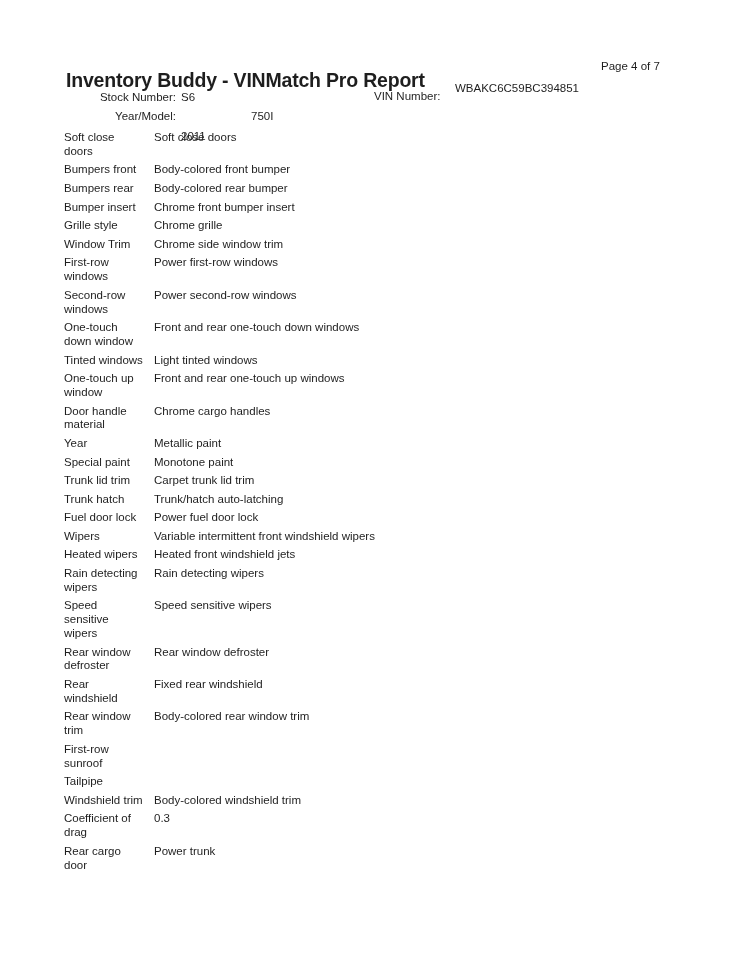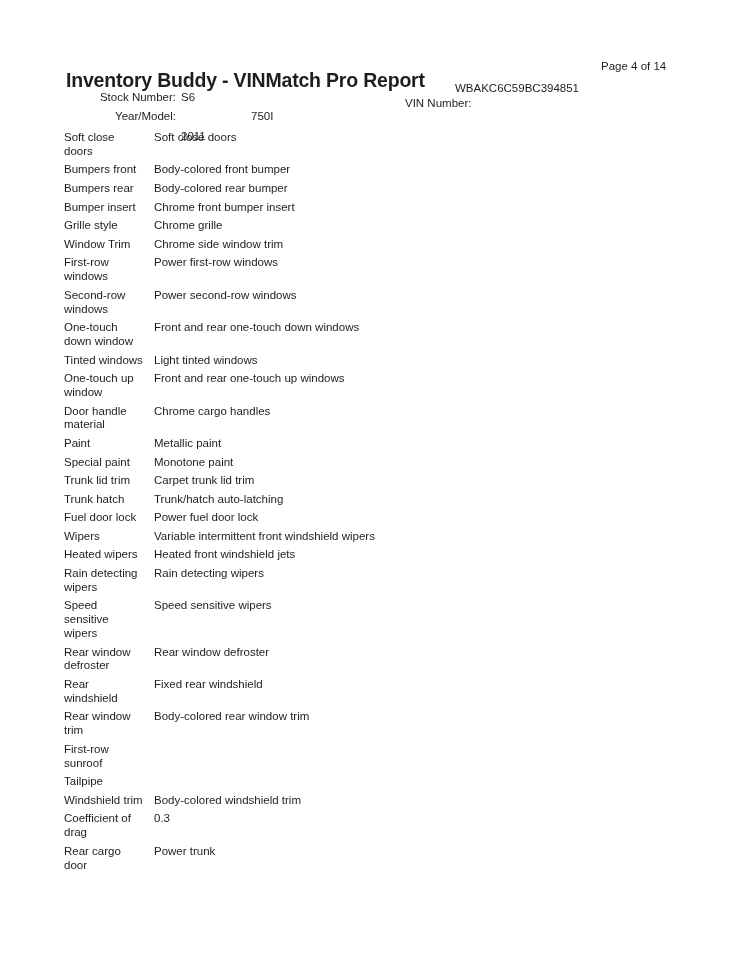--- a/index.html
+++ b/index.html
@@ -19,42 +19,42 @@
   }
   .page-indicator {
     position:absolute; left:601px; top:60px;
     font-size:11.5px;
   }
 
   .meta { font-size:11.5px; }
   .meta-label { font-weight:400; }
   .pos-stock-label { position:absolute; left:66px; top:91px; width:110px; text-align:right; }
   .pos-stock-value { position:absolute; left:181px; top:91px; }
-  .pos-vin-label   { position:absolute; left:374px; top:97px;margin-left:31px; }
+  .pos-vin-label   { position:absolute; left:374px; top:90px; }
   .pos-vin-value   { position:absolute; left:455px; top:82px;text-align:right; }
   .pos-year-label  { position:absolute; left:66px; top:110px; width:110px; text-align:right; }
   .pos-year-value  { position:absolute; left:181px; top:110px;margin-top:20px; }
   .pos-model-value { position:absolute; left:251px; top:110px; }
 
   .features {
     position:absolute; left:64px; top:131px; width:660px;
     font-size:11.5px; line-height:13.8px;
   }
   .f-row { display:flex; margin-bottom:4.8px; }
   .f-label { flex:0 0 88px; white-space:pre-line; padding-right:2px; }
   .f-value { flex:1; white-space:pre-wrap; }
 </style>
 </head>
 <body>
 
 <div class="sheet">
 
   <h1 class="report-title">Inventory Buddy - VINMatch Pro Report</h1>
 
-  <div class="page-indicator">Page 4 of 14</div>
+  <div class="page-indicator">Page 4 of 7</div>
 
   <span class="meta meta-label pos-stock-label">Stock Number:</span>
   <span class="meta pos-stock-value">S6</span>
 
   <span class="meta meta-label pos-vin-label">VIN Number:</span>
   <span class="meta pos-vin-value">WBAKC6C59BC394851</span>
 
   <span class="meta meta-label pos-year-label">Year/Model:</span>
   <span class="meta pos-year-value">2011</span>
   <span class="meta pos-model-value">750I</span>
@@ -120,21 +120,21 @@
     <div class="f-value">Front and rear one-touch up windows</div>
   </div>
 
   <div class="f-row">
     <div class="f-label">Door handle
 material</div>
     <div class="f-value">Chrome cargo handles</div>
   </div>
 
   <div class="f-row">
-    <div class="f-label">Paint</div>
+    <div class="f-label">Year</div>
     <div class="f-value">Metallic paint</div>
   </div>
 
   <div class="f-row">
     <div class="f-label">Special paint</div>
     <div class="f-value">Monotone paint</div>
   </div>
 
   <div class="f-row">
     <div class="f-label">Trunk lid trim</div>

